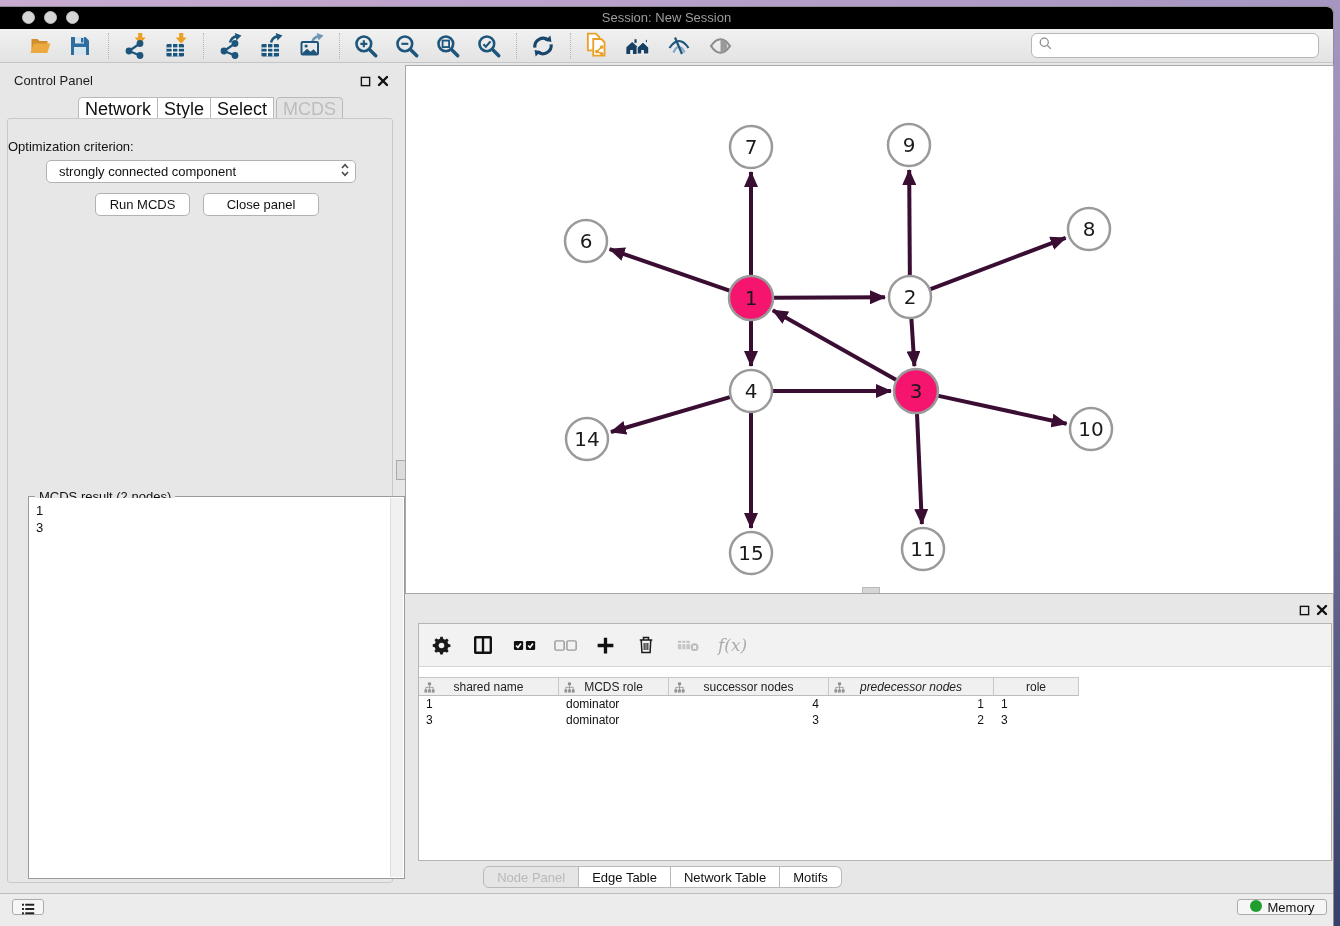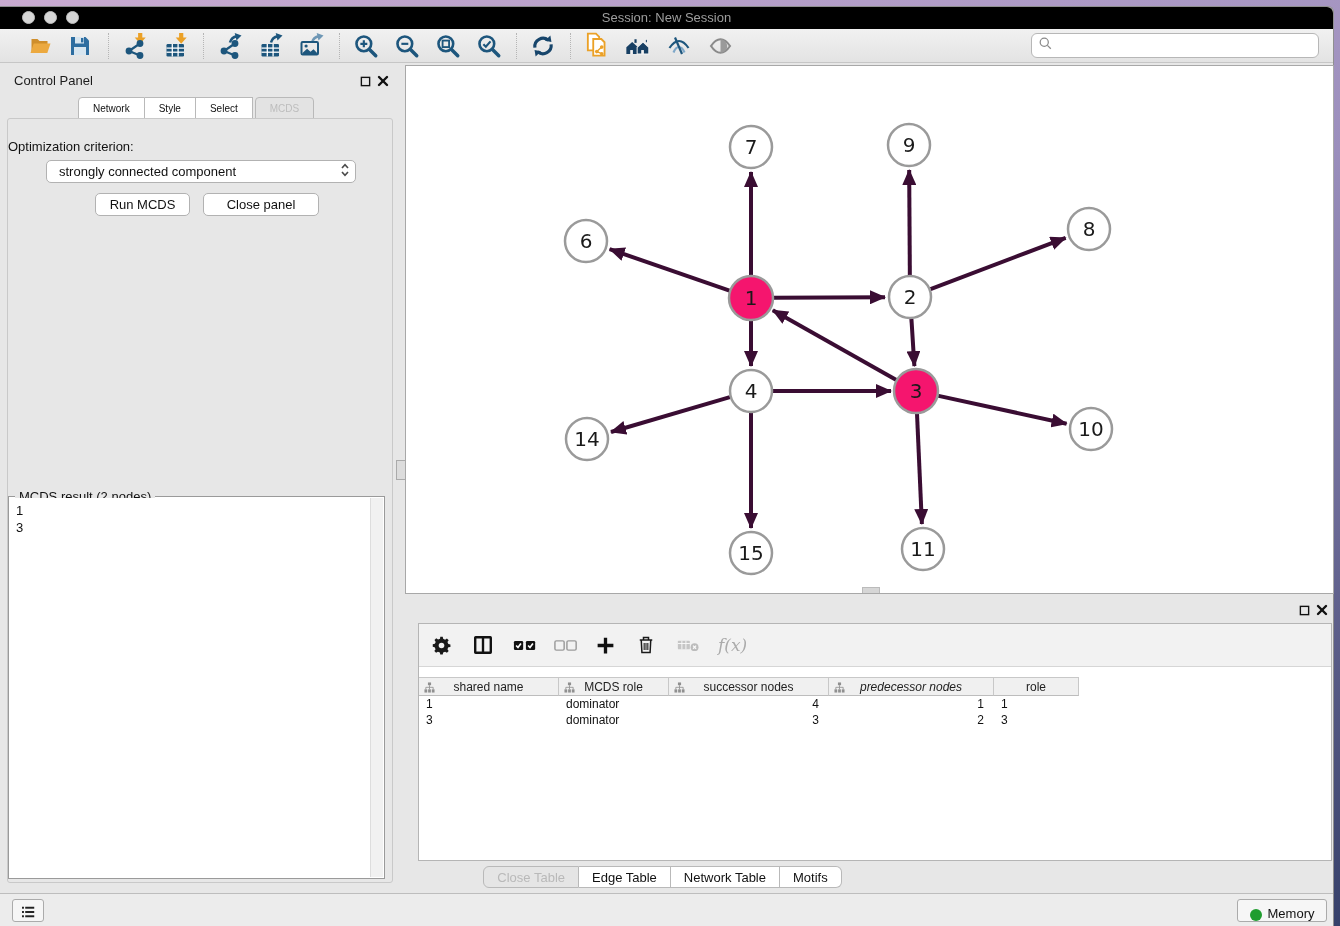--- a/index.html
+++ b/index.html
@@ -26,21 +26,21 @@
   .tb-icon{width:27px;height:27px;display:flex;align-items:center;cursor:default;}
   .tb-icon svg{display:block;}
   .search-box{position:absolute;right:14px;top:4px;width:288px;height:25px;background:#fff;
        border:1px solid #b7b7b7;border-radius:6px;display:flex;align-items:center;box-sizing:border-box;padding-left:6px;}
   .search-box input{border:none;outline:none;flex:1;font-size:13px;font-family:"Liberation Sans",sans-serif;background:transparent;}
   
   .panel-head{position:absolute;font-size:13px;color:#1c1c1c;}
   .mini-btn{position:absolute;width:14px;height:14px;display:flex;align-items:center;justify-content:center;}
   
   .cp-tabs{position:absolute;left:78px;top:90px;display:flex;height:22px;}
-  .cp-tab{height:22px;line-height:22px;padding:0 14px;font-size:10px;background:#fff;color:#111;
+  .cp-tab{height:22px;line-height:22px;padding:0 6px;font-size:18px;background:#fff;color:#111;
        border:1px solid #b9b9b9;border-left:none;box-sizing:border-box;}
   .cp-tab:first-child{border-left:1px solid #b9b9b9;border-radius:4px 0 0 0;}
   .cp-tab.active{background:#e3e3e3;color:#bdbdbd;border-radius:4px 4px 0 0;border-left:1px solid #b9b9b9;margin-left:2px;}
   .cp-body{position:absolute;left:7px;top:111px;width:386px;height:765px;background:#e7e7e7;
        border:1px solid #c9c9c9;border-radius:3px;box-sizing:border-box;}
   .opt-label{position:absolute;left:0;width:100%;top:20px;text-align:left;font-size:13px;color:#111;}
   .dropdown{position:absolute;left:38px;top:41px;width:310px;height:23px;background:#fff;
        border:1px solid #b2b2b2;border-radius:5px;box-sizing:border-box;display:flex;align-items:center;
        font-size:13px;padding-left:12px;color:#111;}
   .dropdown .stepper{margin-left:auto;margin-right:5px;}
@@ -83,22 +83,22 @@
   
   .tp-tabs{position:absolute;left:0;right:8px;top:859px;display:flex;justify-content:center;}
   .tp-tab{height:22px;line-height:22px;padding:0 13px;font-size:13px;background:#fff;color:#111;
        border:1px solid #b9b9b9;border-left:none;box-sizing:border-box;}
   .tp-tab:first-child{border-left:1px solid #b9b9b9;border-radius:6px 0 0 6px;}
   .tp-tab:last-child{border-radius:0 6px 6px 0;}
   .tp-tab.active{background:#e5e5e5;color:#b9b9b9;}
   
   .statusbar{position:absolute;left:0;bottom:0;width:100%;height:33px;background:#ececec;
        border-top:1px solid #bdbdbd;box-sizing:border-box;}
-  .sb-btn{position:absolute;top:5px;height:23px;background:#f6f6f6;border:1px solid #ababab;
-       border-radius:3px;box-sizing:border-box;display:flex;align-items:flex-end;justify-content:center;
+  .sb-btn{position:absolute;top:5px;height:16px;background:#f6f6f6;border:1px solid #ababab;
+       border-radius:3px;box-sizing:border-box;display:flex;align-items:flex-start;justify-content:center;
        font-size:13px;color:#111;gap:6px;}
   .mem-dot{width:12px;height:12px;border-radius:50%;}
 </style>
 </head>
 <body>
 
 <div class="desktop">
   <div class="window">
 
     <div class="titlebar">
@@ -314,21 +314,21 @@
         <span>strongly connected component</span>
         <span class="stepper">
           <svg width="10" height="16" viewBox="0 0 10 16" fill="none" stroke="#4a4a4a" stroke-width="1.6">
               <path d="M2 6l3-3.4L8 6"></path>
               <path d="M2 10l3 3.4L8 10"></path>
             </svg>
         </span>
       </div>
       <div class="btn" style="left:87px;top:74px;width:95px">Run MCDS</div>
       <div class="btn" style="left:195px;top:74px;width:116px">Close panel</div>
-      <div class="result-box" style="left:0;top:377px">
+      <div class="result-box" style="left:20px;top:377px">
         <div class="result-legend">MCDS result (2 nodes)</div>
         <div class="result-text" id="result-text">
             <div>1</div>
             <div>3</div>
           </div>
         <div class="result-scroll"></div>
       </div>
     </div>
     <div class="splitter-grip"></div>
 
@@ -545,21 +545,21 @@
             <div class="tbl-cell" style="width: 140px; text-align: left; padding: 0px 0px 0px 7px;">3</div>
             <div class="tbl-cell" style="width: 110px; text-align: left; padding: 0px 0px 0px 7px;">dominator</div>
             <div class="tbl-cell" style="width: 160px; text-align: right; padding: 0px 10px 0px 0px;">3</div>
             <div class="tbl-cell" style="width: 165px; text-align: right; padding: 0px 10px 0px 0px;">2</div>
             <div class="tbl-cell" style="width: 85px; text-align: left; padding: 0px 0px 0px 7px;">3</div>
           </div>
         </div>
     </div>
 
     <div class="tp-tabs" id="tp-tabs">
-        <div class="tp-tab active">Close Table</div>
+        <div class="tp-tab active">Node Panel</div>
         <div class="tp-tab">Edge Table</div>
         <div class="tp-tab">Network Table</div>
         <div class="tp-tab">Motifs</div>
       </div>
 
     <div class="statusbar">
       <div class="sb-btn" style="left:12px;width:32px">
         <svg width="18" height="18" viewBox="0 0 24 24" fill="#222">
             <rect x="4" y="5" width="2.6" height="2.6"></rect>
             <rect x="8.3" y="5" width="12" height="2.6"></rect>

